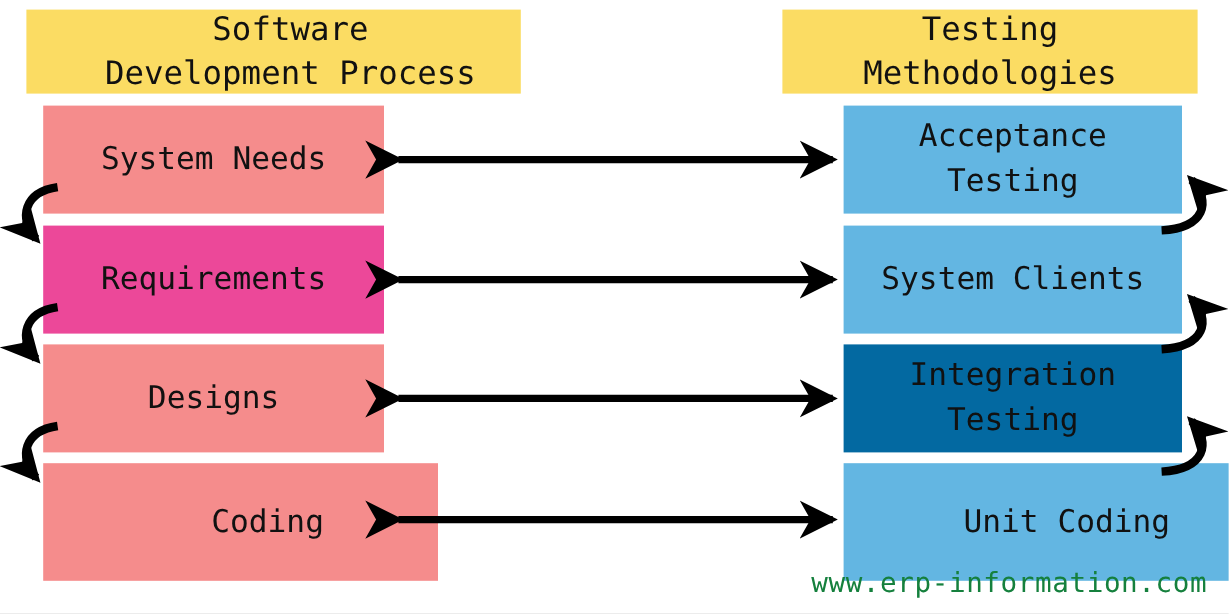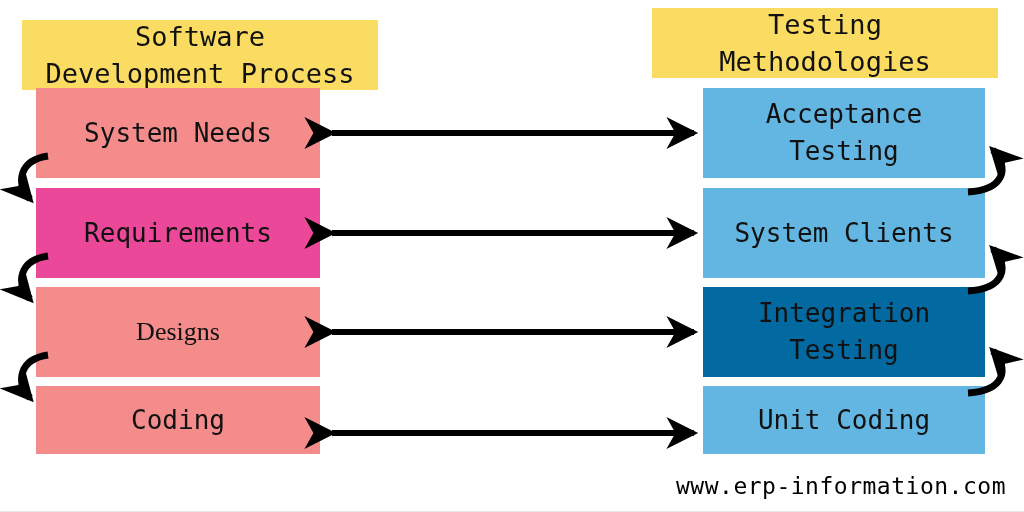--- a/index.html
+++ b/index.html
@@ -25,21 +25,21 @@
     align-items: center;
     justify-content: center;
     text-align: center;
     color: #111111;
     font-size: 27px;
     line-height: 1.38;
     letter-spacing: 0px;
     font-weight: 400;
     white-space: pre-line;
   }
-  #header-left  { left: 22px;  top: 20px; width: 356px; height: 70px; }
+  #header-left  { left: 22px;  top: 8px; width: 384px; height: 70px; padding-left: 28px; }
   #header-right { left: 652px; top: 8px; width: 346px; height: 70px; }
 
   
   .stage-box {
     position: absolute;
     display: flex;
     align-items: center;
     justify-content: center;
     text-align: center;
     color: #111111;
@@ -47,59 +47,59 @@
     line-height: 1.42;
     font-weight: 400;
     white-space: pre-line;
   }
   .left-col  { left: 36px;  width: 284px; }
   .right-col { left: 703px; width: 282px; }
 
   .row0 { top: 88px;  height: 90px; }
   .row1 { top: 188px; height: 90px; }
   .row2 { top: 287px; height: 90px; }
-  .row3 { top: 386px; height: 68px; }
+  .row3 { top: 386px; height: 98px; padding-left: 45px; }
 
   
   #arrows {
     position: absolute;
     left: 0;
     top: 0;
     width: 1024px;
     height: 512px;
     pointer-events: none;
   }
 
   
   #watermark {
     position: absolute;
     right: 18px;
     bottom: 12px;
     font-size: 23px;
-    color: #000000;
+    color: #15803d;
     letter-spacing: 0.5px;
     white-space: nowrap;
   }
 </style>
 </head>
 <body>
 
 <div id="canvas">
 
   <div class="header-box" id="header-left" style="background:#fbdc63;">Software
 Development Process</div>
 
   <div class="header-box" id="header-right" style="background:#fbdc63;">Testing
 Methodologies</div>
 
   <div class="stage-box left-col row0" style="background:#f58c8c;">System Needs</div>
 
   <div class="stage-box left-col row1" style="background:#ec4899;">Requirements</div>
 
-  <div class="stage-box left-col row2" style="background:#f58c8c;font-family:Liberation Serif, serif;">Designs</div>
+  <div class="stage-box left-col row2" style="background:#f58c8c;">Designs</div>
 
   <div class="stage-box left-col row3" style="background:#f58c8c;">Coding</div>
 
   <div class="stage-box right-col row0" style="background:#63b6e2;">Acceptance
 Testing</div>
 
   <div class="stage-box right-col row1" style="background:#63b6e2;">System Clients</div>
 
   <div class="stage-box right-col row2" style="background:#0369a1;">Integration
 Testing</div>

